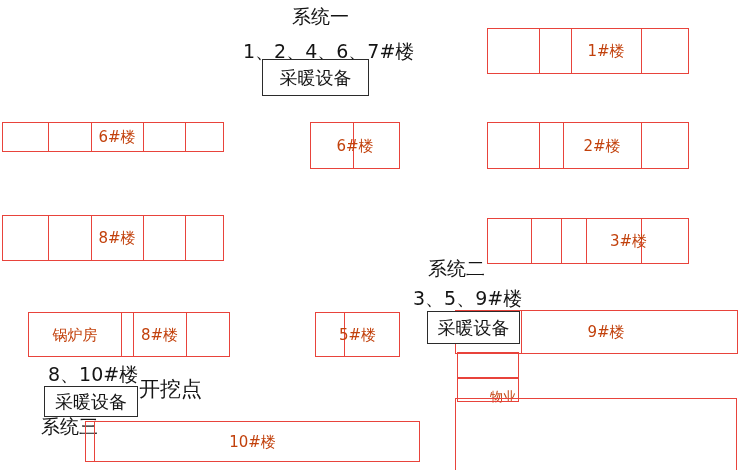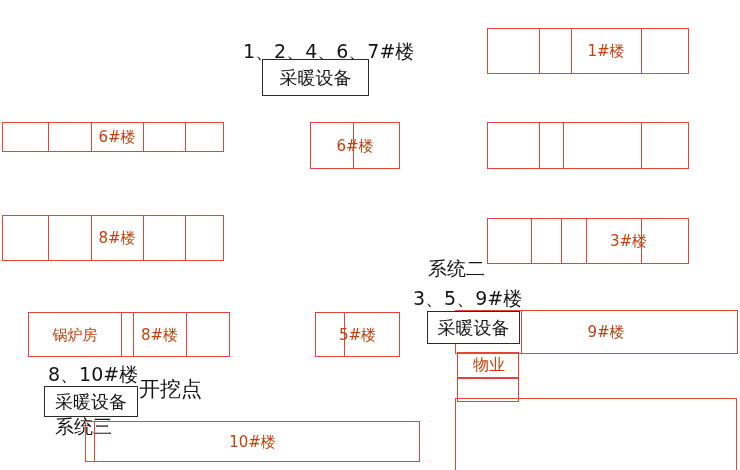--- a/index.html
+++ b/index.html
@@ -23,20 +23,21 @@
     position:absolute; border:1px solid var(--ink); background:#ffffff;
     display:flex; align-items:center; justify-content:center;
     font-size:18px; white-space:nowrap; z-index:2; color:#141414;
   }
 </style>
 </head>
 <body>
 
 <div class="canvas">
 
+  <div class="txt" style="left:292px; top:4px;">系统一</div>
   <div class="txt" style="left:243px; top:39px;">1、2、4、6、7#楼</div>
   <div class="eqbox" style="left:262px; top:59px; width:107px; height:37px;">
     <span>采暖设备</span>
   </div>
 
   <div class="bld" style="left:487px; top:28px; width:202px; height:46px;">
     <span class="vdiv" style="left:51px;"></span>
     <span class="vdiv" style="left:83px;"></span>
     <span class="vdiv" style="left:153px;"></span>
     <span class="blbl" style="left:83px; width:70px;">1#楼</span>
@@ -52,20 +53,21 @@
 
   <div class="bld" style="left:310px; top:122px; width:90px; height:47px;">
     <span class="vdiv" style="left:42px;"></span>
     <span class="blbl" style="left:0; width:100%;">6#楼</span>
   </div>
 
   <div class="bld" style="left:487px; top:122px; width:202px; height:47px;">
     <span class="vdiv" style="left:51px;"></span>
     <span class="vdiv" style="left:75px;"></span>
     <span class="vdiv" style="left:153px;"></span>
+    <span class="blbl" style="left:75px; width:78px;">2#楼</span>
   </div>
 
   <div class="bld" style="left:2px; top:215px; width:222px; height:46px;">
     <span class="vdiv" style="left:45px;"></span>
     <span class="vdiv" style="left:88px;"></span>
     <span class="vdiv" style="left:140px;"></span>
     <span class="vdiv" style="left:182px;"></span>
     <span class="blbl" style="left:88px; width:52px;">8#楼</span>
   </div>
 
@@ -95,30 +97,30 @@
     <span class="vdiv" style="left:28px;"></span>
     <span class="blbl" style="left:0; width:100%;">5#楼</span>
   </div>
 
   <div class="bld" style="left:455px; top:310px; width:283px; height:44px;">
     <span class="vdiv" style="left:65px;"></span>
     <span class="blbl" style="left:110px; width:80px;">9#楼</span>
   </div>
 
   <div class="bld" style="left:457px; top:352px; width:62px; height:26px;">
-    <span class="blbl" style="left:1px; width:100%; font-size:16px;">物业</span>
+    <span class="blbl" style="left:15px; width:100%; font-size:13px;margin-top:32px;">物业</span>
   </div>
   <div class="bld" style="left:457px; top:378px; width:62px; height:24px;"></div>
   <div class="bld" style="left:455px; top:398px; width:282px; height:80px;"></div>
 
   <div class="txt" style="left:48px; top:362px;">8、10#楼</div>
   <div class="eqbox" style="left:44px; top:386px; width:94px; height:31px;">
     <span>采暖设备</span>
   </div>
   <div class="txt" style="left:139px; top:375px; font-size:21px;">开挖点</div>
-  <div class="txt" style="left:55px; top:414px;">系统三</div>
+  <div class="txt" style="left:41px; top:414px;">系统三</div>
 
   <div class="bld" style="left:85px; top:421px; width:335px; height:41px;">
     <span class="vdiv" style="left:8px;"></span>
     <span class="blbl" style="left:0; width:100%;">10#楼</span>
   </div>
 
 </div>
 
 </body></html>

